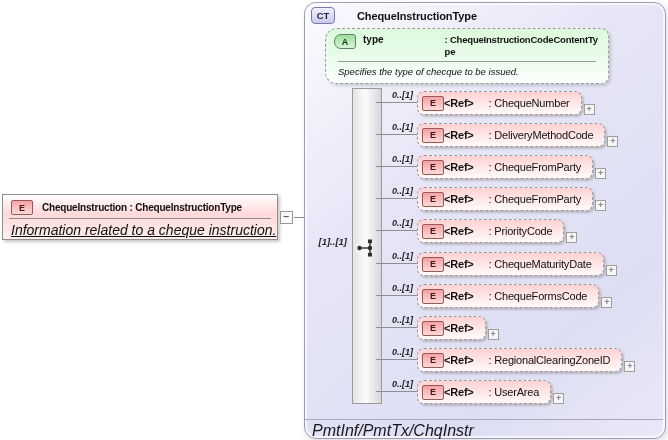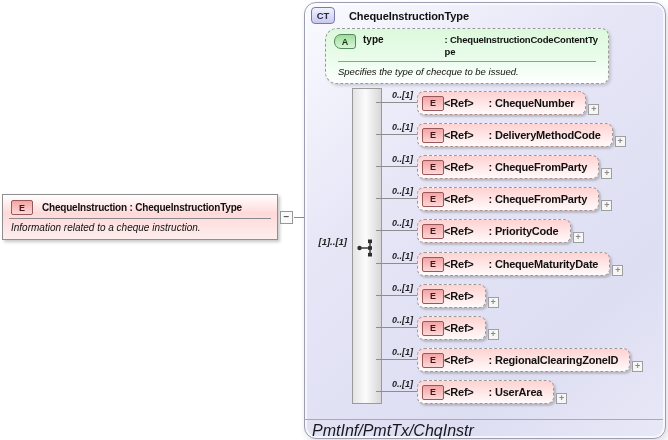--- a/index.html
+++ b/index.html
@@ -9,41 +9,41 @@
   }
   .line{position:absolute;background:#8d8d8d;}
 
   
   .ct-container{
     position:absolute;left:304px;top:2px;width:360px;height:435px;
     border:1px solid #9c9cb4;border-radius:12px;
     background:linear-gradient(140deg,#fafaff 0%,#e6e6f7 35%,#dedef3 75%,#e8e8f7 100%);
     box-shadow:inset 0 0 0 2px rgba(255,255,255,.65), 2px 3px 6px rgba(70,70,110,.18);
   }
-  .ct-header{position:absolute;left:311px;top:7px;display:flex;align-items:center;gap:14px;}
+  .ct-header{position:absolute;left:311px;top:7px;display:flex;align-items:center;gap:22px;}
   .ct-title{font-weight:bold;font-size:11px;letter-spacing:-.1px;}
 
   
   .badge{display:inline-flex;flex:0 0 auto;align-items:center;justify-content:center;
          width:20px;height:13px;font-size:9px;font-weight:bold;border-radius:2px;}
   .badge-e{background:linear-gradient(180deg,#f5a3a3,#fcd9d9);border:1px solid #96585a;color:#42191a;}
   .badge-a{background:linear-gradient(180deg,#9edd9e,#d9f6d9);border:1px solid #55885a;color:#153a17;border-radius:7px 3px 3px 7px;}
   .badge-ct{width:22px;height:15px;font-size:9.5px;color:#26264a;border-radius:4px;
             background:linear-gradient(180deg,#f2f2fd,#c9c9ed);border:1px solid #7a7aaa;}
 
   
   .src-box{
     position:absolute;left:2px;top:194px;width:276px;height:46px;box-sizing:border-box;
     border:1px solid #8f8f8f;background:linear-gradient(180deg,#ffffff 0%,#ffd9d9 42%,#fdeeee 100%);
     box-shadow:2px 2px 3px rgba(0,0,0,.22);
   }
   .src-title-row{display:flex;align-items:center;gap:9px;padding:5px 8px 2px;}
   .src-title{font-weight:bold;font-size:10px;letter-spacing:-.2px;white-space:nowrap;}
   .hr-sep{height:1px;background:#8a8a8a;margin:1px 6px 0;}
-  .annotation{font-style:italic;font-size:10px;padding:3px 8px 0;color:#101010;white-space:nowrap;}
+  .annotation{font-style:italic;font-size:14px;padding:3px 8px 0;color:#101010;white-space:nowrap;text-decoration:underline;}
 
   
   .minus-box{
     position:absolute;left:280px;top:211px;width:13px;height:13px;box-sizing:border-box;
     border:1px solid #979797;background:#fafafa;color:#555;
     font:bold 10px/10px "Liberation Sans",sans-serif;text-align:center;cursor:pointer;
   }
 
   
   .attr-box{
@@ -75,21 +75,21 @@
   .card-label{position:absolute;right:4px;top:1px;font-style:italic;font-weight:bold;
               font-size:9px;color:#222;white-space:nowrap;}
   .conn-line{position:absolute;left:0;right:0;top:50%;height:1px;background:#8d8d8d;}
   .el-box{
     display:flex;align-items:center;height:24px;box-sizing:border-box;
     padding:0 11px 0 4px;border:1px dashed #9a9a9a;border-radius:7px;
     background:linear-gradient(180deg,#ffd2d2 0%,#ffeeee 70%,#fffafa 100%);
     box-shadow:2px 2px 2px rgba(110,110,110,.35);cursor:pointer;white-space:nowrap;
   }
   .ref-label{margin-left:0;font-weight:bold;font-size:11px;letter-spacing:-.2px;}
-  .el-name{margin-left:15px;font-weight:bold;font-size:11px;letter-spacing:-.2px;}
+  .el-name{margin-left:15px;font-weight:normal;font-size:11px;letter-spacing:-.2px;}
   .plus-box{
     width:11px;height:11px;box-sizing:border-box;margin-left:2px;flex:0 0 auto;
     border:1px solid #9e9e9e;background:#f6f6f6;color:#8a8a8a;
     font:bold 9px/9px "Liberation Sans",sans-serif;text-align:center;cursor:pointer;
   }
 
   
   .footer-sep{position:absolute;left:305px;top:419px;width:358px;height:1px;background:#a8a8b8;}
   .footer-path{position:absolute;left:312px;top:422px;font-style:italic;font-size:16px;color:#16161c;}
 </style>
@@ -220,20 +220,21 @@
   </div>
 
   <div class="el-row" style="top: 282px;">
     <div class="conn">
       <span class="card-label">0..[1]</span>
       <div class="conn-line"></div>
     </div>
     <div class="el-box">
       <span class="badge badge-e">E</span>
       <span class="ref-label">&lt;Ref&gt;</span>
+      <span class="el-name">: ChequeFormsCode</span>
     </div>
     <div class="plus-box">+</div>
   </div>
 
   <div class="el-row" style="top: 314px;">
     <div class="conn">
       <span class="card-label">0..[1]</span>
       <div class="conn-line"></div>
     </div>
     <div class="el-box">

